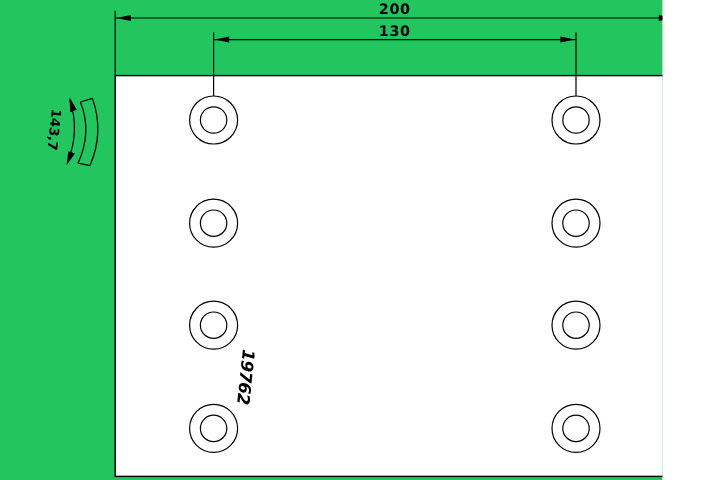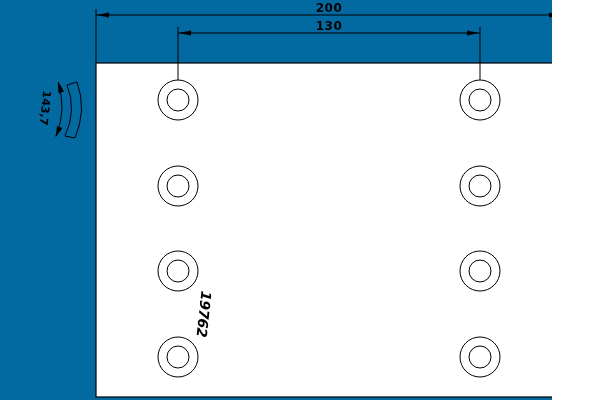--- a/index.html
+++ b/index.html
@@ -4,21 +4,21 @@
 <style>
   html, body {
     margin: 0;
     padding: 0;
     background: #ffffff;
   }
   .canvas {
     position: relative;
     width: 552px;
     height: 400px;
-    background: #0369a1;
+    background: #22c55e;
     overflow: hidden;
     font-family: "DejaVu Sans", sans-serif;
   }
   svg text {
     fill: #000000;
     font-family: "DejaVu Sans", sans-serif;
   }
   .dim-label {
     font-size: 12px;
     font-weight: bold;

